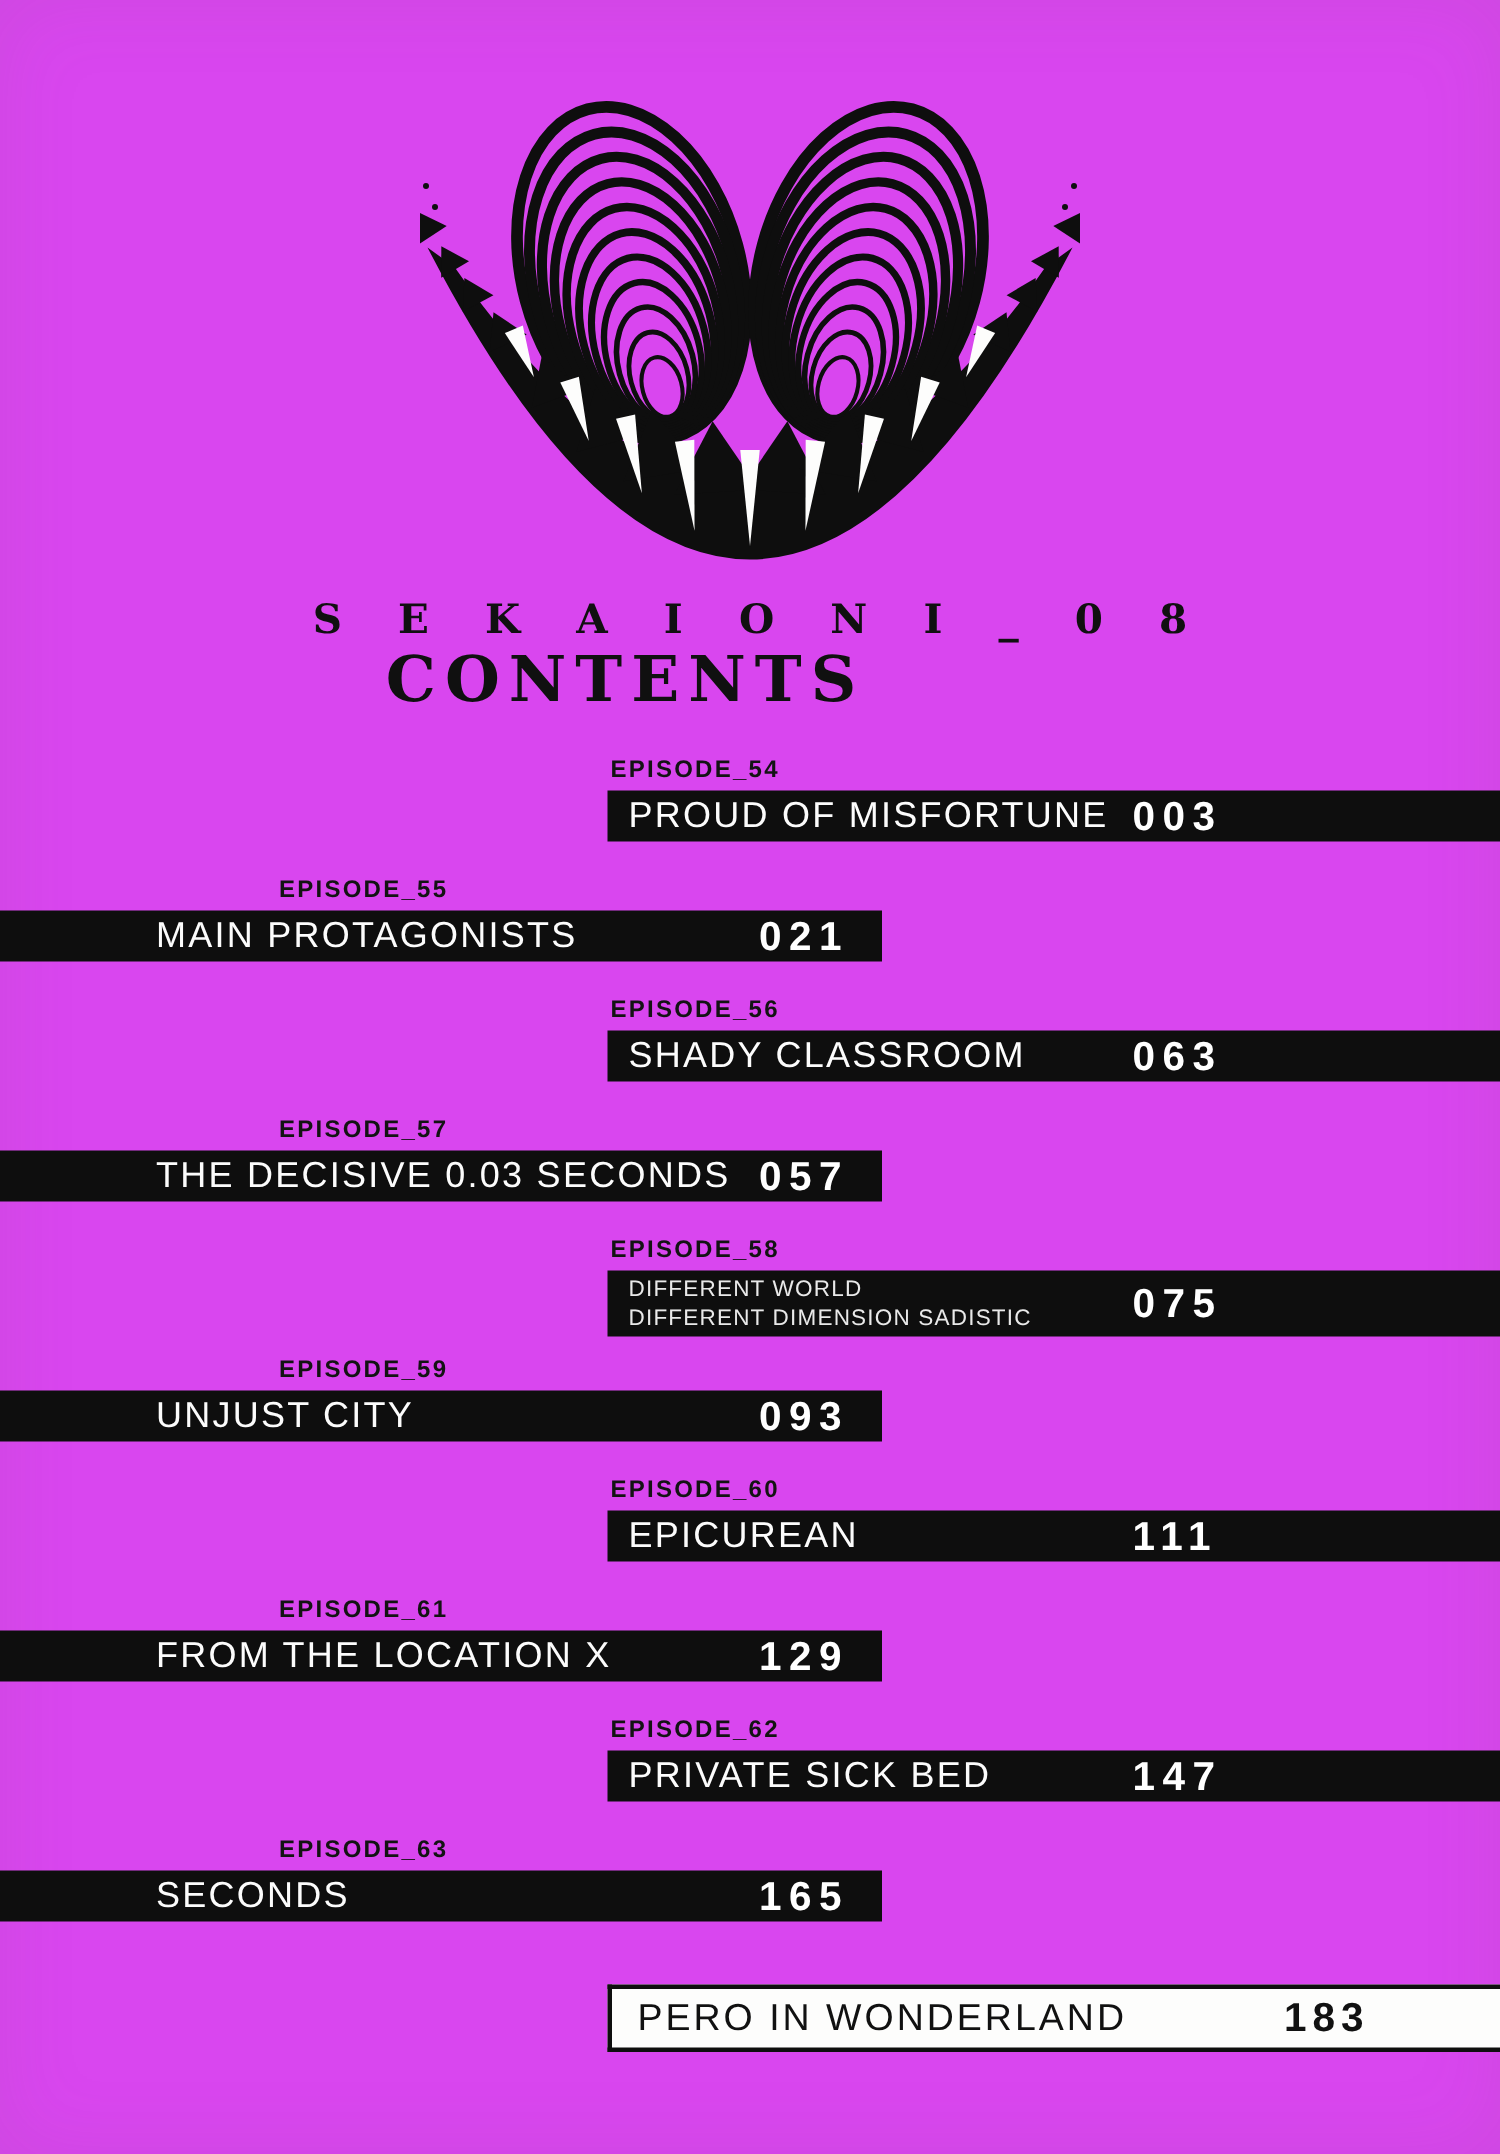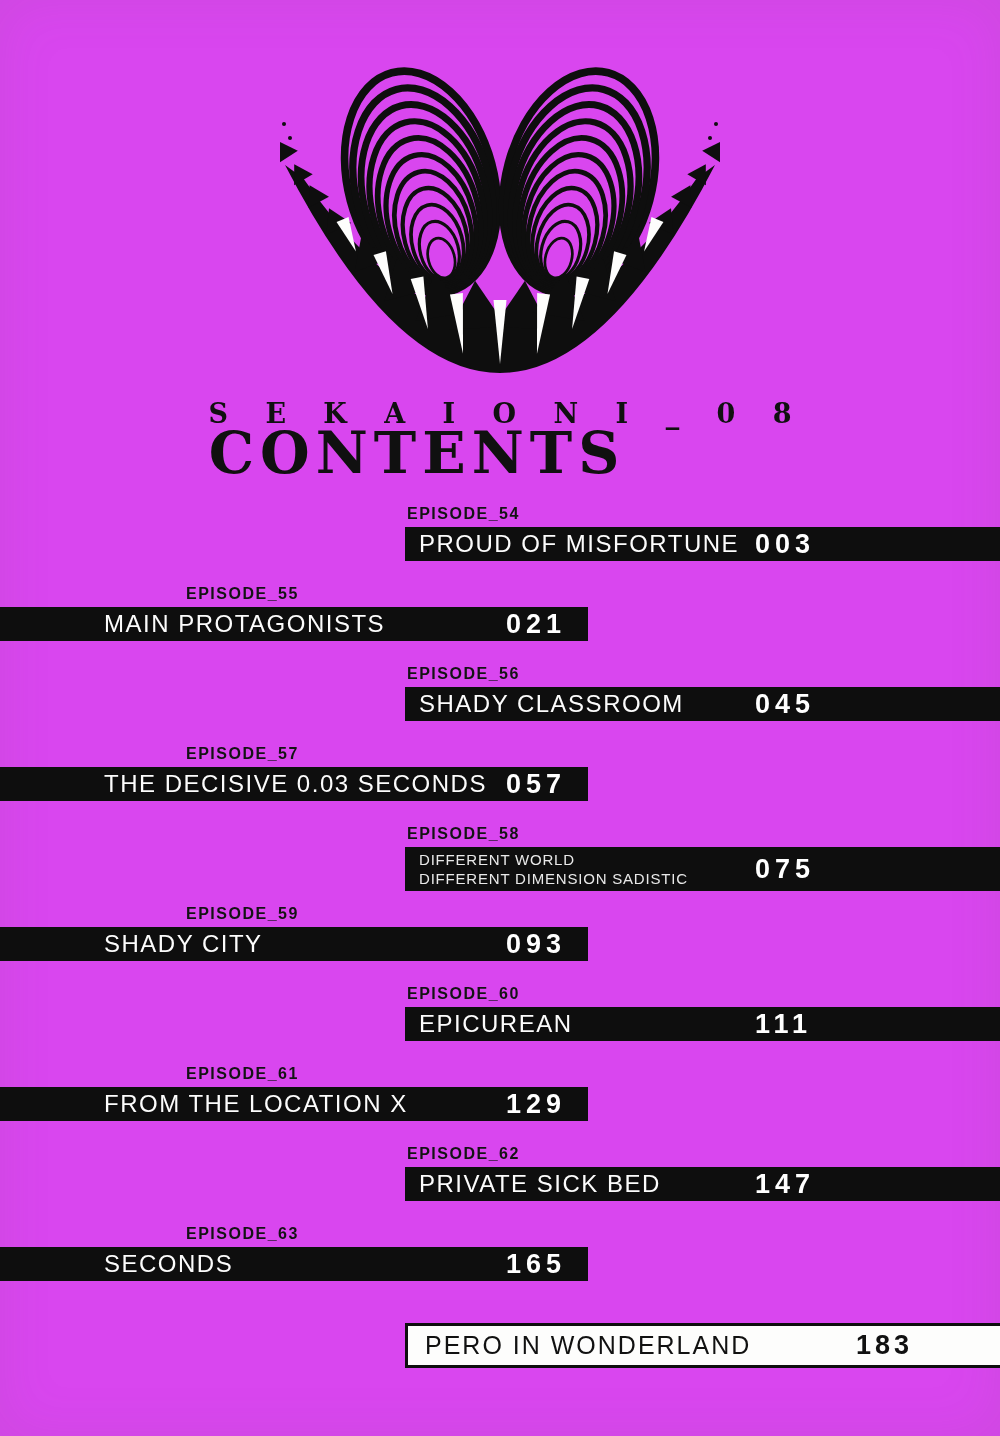--- a/index.html
+++ b/index.html
@@ -12,21 +12,21 @@
   
   .logo{position:absolute;left:280px;top:60px;width:440px;height:330px;}
   
   .series-title{
     position:absolute;left:0;top:398px;width:1000px;text-align:center;
     font-family:"DejaVu Serif",serif;font-weight:700;font-size:27px;
     letter-spacing:14px;text-indent:14px;
   }
   .contents-title{
     position:absolute;left:0;top:424px;width:828px;text-align:center;
-    font-family:"DejaVu Serif",serif;font-weight:700;font-size:57px;
+    font-family:"DejaVu Serif",serif;font-weight:700;font-size:42px;
     letter-spacing:6px;text-indent:6px;line-height:58px;
   }
   
   .row{position:absolute;left:0;width:924px;height:60px;}
   .ep-label{
     position:absolute;top:0;font-size:16px;font-weight:700;
     letter-spacing:1.5px;white-space:nowrap;color:#131313;
   }
   .row.right .ep-label{left:407px;}
   .row.left  .ep-label{left:186px;}
@@ -147,21 +147,21 @@
     <div class="bar">
       <span class="bar-title">MAIN PROTAGONISTS</span>
       <span class="bar-page">021</span>
     </div>
   </div>
 
   <div class="row right" style="top:665px">
     <div class="ep-label">EPISODE_56</div>
     <div class="bar">
       <span class="bar-title">SHADY CLASSROOM</span>
-      <span class="bar-page">045</span>
+      <span class="bar-page">063</span>
     </div>
   </div>
 
   <div class="row left" style="top:745px">
     <div class="ep-label">EPISODE_57</div>
     <div class="bar">
       <span class="bar-title">THE DECISIVE 0.03 SECONDS</span>
       <span class="bar-page">057</span>
     </div>
   </div>
@@ -170,21 +170,21 @@
     <div class="ep-label">EPISODE_58</div>
     <div class="bar tall">
       <span class="bar-title-lines"><span>DIFFERENT WORLD</span><br><span>DIFFERENT DIMENSION SADISTIC</span></span>
       <span class="bar-page">075</span>
     </div>
   </div>
 
   <div class="row left" style="top:905px">
     <div class="ep-label">EPISODE_59</div>
     <div class="bar">
-      <span class="bar-title">SHADY CITY</span>
+      <span class="bar-title">UNJUST CITY</span>
       <span class="bar-page">093</span>
     </div>
   </div>
 
   <div class="row right" style="top:985px">
     <div class="ep-label">EPISODE_60</div>
     <div class="bar">
       <span class="bar-title">EPICUREAN</span>
       <span class="bar-page">111</span>
     </div>

